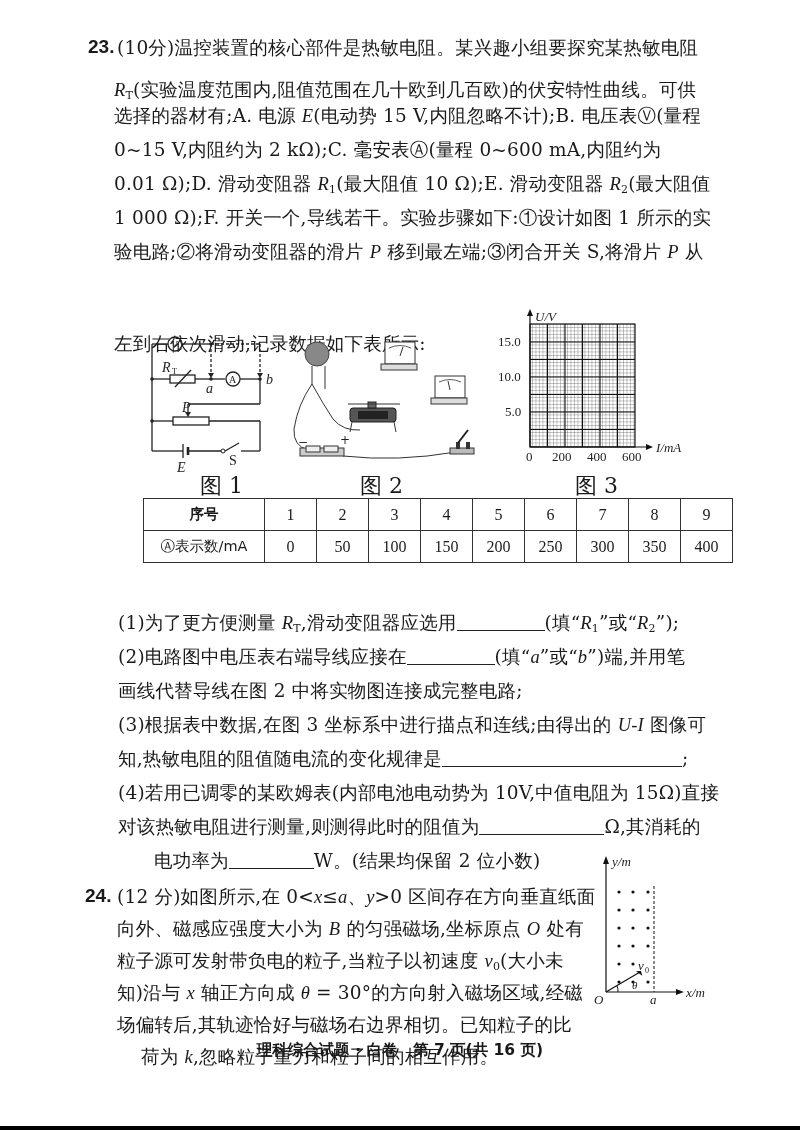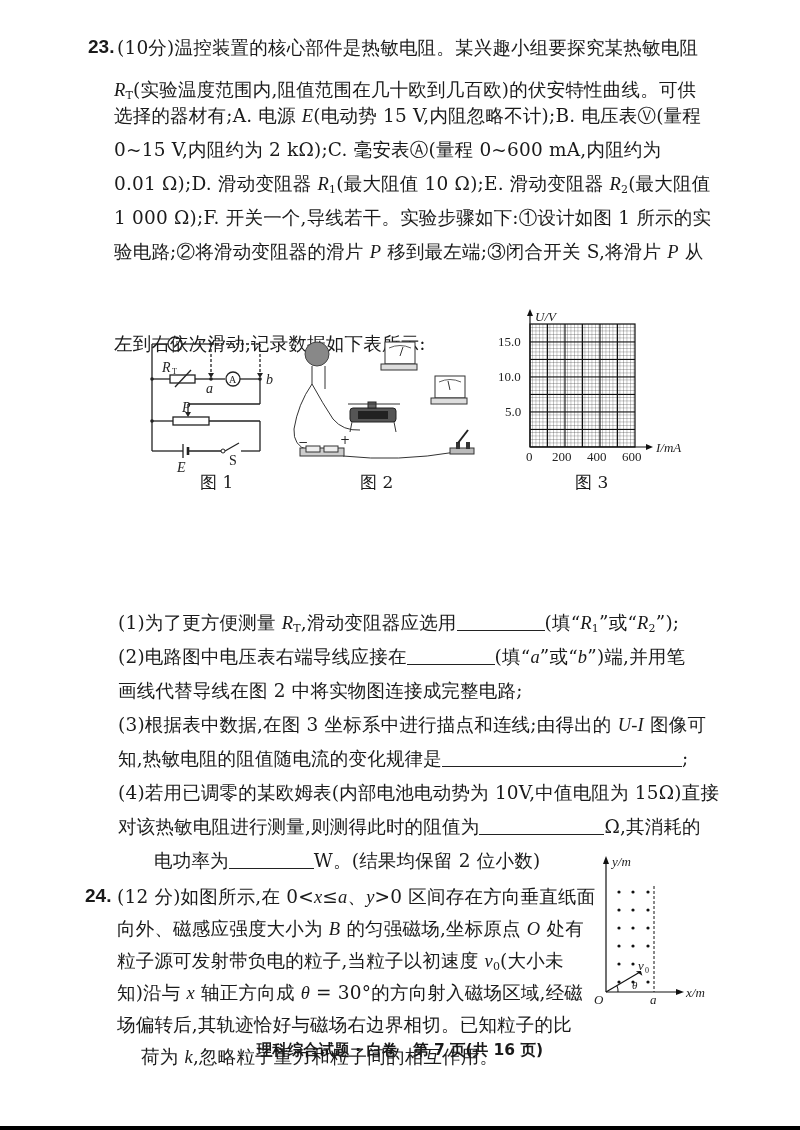--- a/index.html
+++ b/index.html
@@ -4,21 +4,21 @@
 <style>
   html, body { margin: 0; padding: 0; background: #fff; }
   body { width: 800px; height: 1130px; position: relative; overflow: hidden;
          font-family: "DejaVu Serif", "Liberation Serif", serif; color: #1a1a1a; }
   .line { position: absolute; font-size: 18.5px; line-height: 24px; white-space: nowrap; letter-spacing: 0.2px; }
   .qnum { position: absolute; font-size: 19px; font-weight: bold; font-family: "Liberation Sans", "DejaVu Sans", sans-serif; }
   i.m { font-style: italic; font-family: "Liberation Serif", serif; }
   sub { font-size: 11px; vertical-align: -3px; }
   .blank { display: inline-block; border-bottom: 1px solid #222; height: 18px; vertical-align: -2px; }
   .fig { position: absolute; }
-  .cap { position: absolute; font-size: 17px; }
+  .cap { position: absolute; font-size: 22px; }
   table.data { position: absolute; left: 143px; top: 498px; border-collapse: collapse;
                font-family: "Liberation Serif", "DejaVu Serif", serif; font-size: 16px; }
   table.data td { border: 1.3px solid #333; height: 31px; text-align: center; padding: 0; }
   table.data td.h { width: 120px; font-family: "DejaVu Sans", sans-serif; font-size: 14.5px; }
   table.data td.v { width: 51px; }
   .footer { position: absolute; top: 1040px; left: 0; width: 800px; text-align: center;
             font-family: "DejaVu Sans", sans-serif; font-weight: bold; font-size: 15.5px; }
   .bottombar { position: absolute; left: 0; top: 1126px; width: 800px; height: 4px; background: #000; }
 </style>
 </head>
@@ -188,20 +188,44 @@
       <text x="62" y="155">200</text>
       <text x="97" y="155">400</text>
       <text x="132" y="155">600</text>
     </g>
   </svg>
 </div>
 <span class="cap" style="left:575px;top:471px;">图 3</span>
 
 <table class="data">
   <tbody>
+      <tr>
+    <td class="h" style="font-weight:bold;">序号</td>
+    <td class="v">1</td>
+    <td class="v">2</td>
+    <td class="v">3</td>
+    <td class="v">4</td>
+    <td class="v">5</td>
+    <td class="v">6</td>
+    <td class="v">7</td>
+    <td class="v">8</td>
+    <td class="v">9</td>
+  </tr>
+  <tr>
+    <td class="h">Ⓐ表示数/mA</td>
+    <td class="v">0</td>
+    <td class="v">50</td>
+    <td class="v">100</td>
+    <td class="v">150</td>
+    <td class="v">200</td>
+    <td class="v">250</td>
+    <td class="v">300</td>
+    <td class="v">350</td>
+    <td class="v">400</td>
+  </tr>
 </tbody>
   </table>
 
 <div>
   <div class="line" style="left:118px;top:611px;"><span>(1)为了更方便测量 </span><i class="m">R</i><sub>T</sub><span>,滑动变阻器应选用</span><span class="blank" style="width:88px;"></span><span>(填“</span><i class="m">R</i><sub>1</sub><span>”或“</span><i class="m">R</i><sub>2</sub><span>”);</span></div>
   <div class="line" style="left:118px;top:645px;"><span>(2)电路图中电压表右端导线应接在</span><span class="blank" style="width:88px;"></span><span>(填“</span><i class="m">a</i><span>”或“</span><i class="m">b</i><span>”)端,并用笔</span></div>
   <div class="line" style="left:118px;top:679px;"><span>画线代替导线在图 2 中将实物图连接成完整电路;</span></div>
   <div class="line" style="left:118px;top:713px;"><span>(3)根据表中数据,在图 3 坐标系中进行描点和连线;由得出的 </span><i class="m">U-I</i><span> 图像可</span></div>
   <div class="line" style="left:118px;top:747px;"><span>知,热敏电阻的阻值随电流的变化规律是</span><span class="blank" style="width:240px;"></span><span>;</span></div>
   <div class="line" style="left:118px;top:781px;"><span>(4)若用已调零的某欧姆表(内部电池电动势为 10V,中值电阻为 15Ω)直接</span></div>

